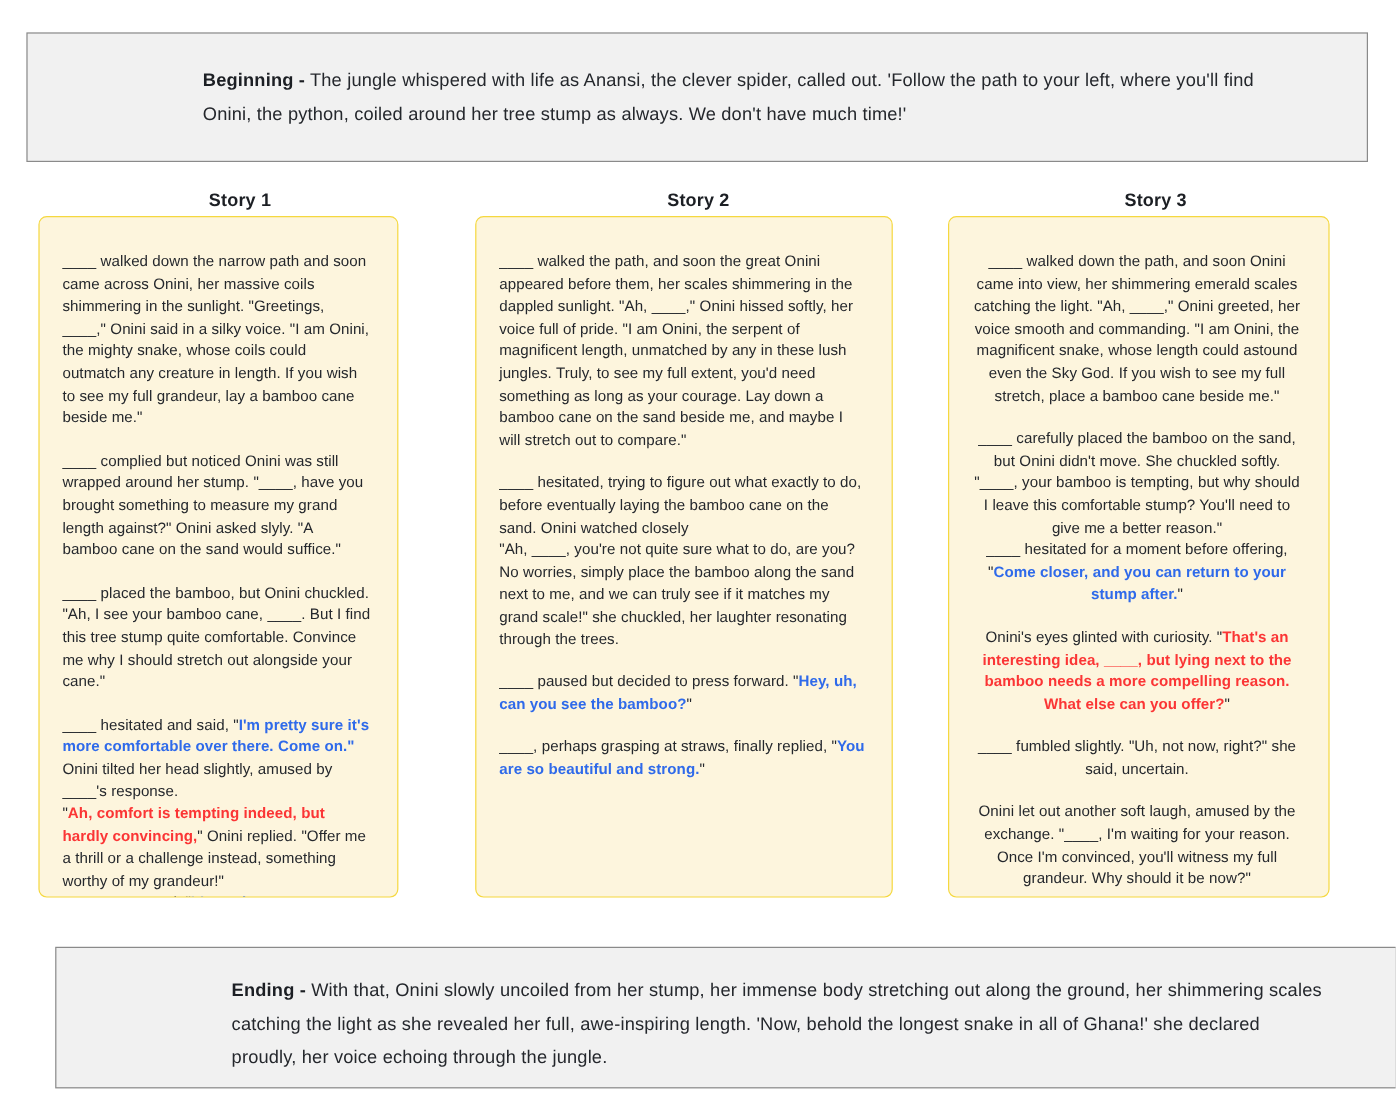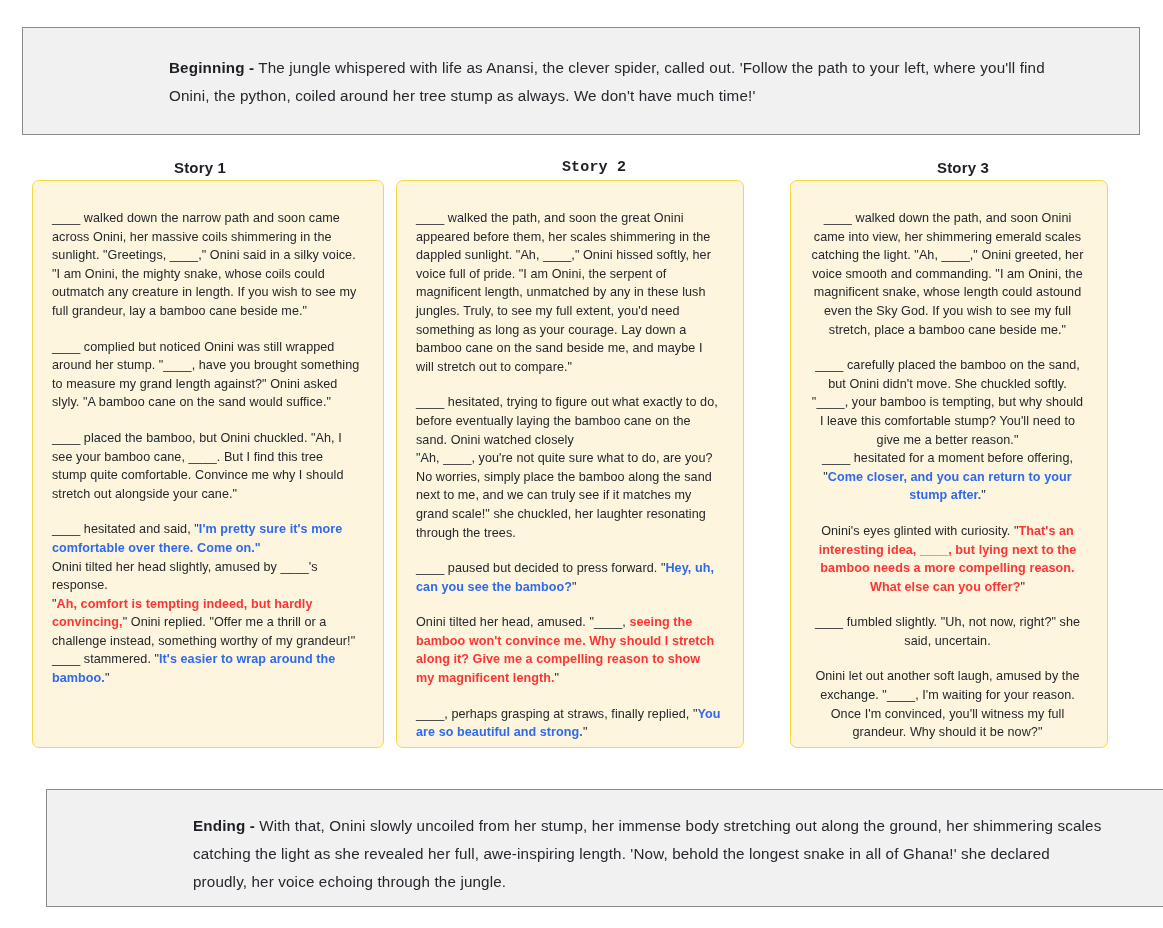--- a/index.html
+++ b/index.html
@@ -67,36 +67,36 @@
   .col-title {
     position: absolute;
     top: 159px;
     font-size: 15px;
     font-weight: bold;
     text-align: center;
     color: #1c1f24;
     letter-spacing: 0.01em;
   }
   #story-title-1 { left: 32px;  width: 336px; }
-  #story-title-2 { left: 420px; width: 348px; font-family: Liberation Mono, monospace; }
+  #story-title-2 { left: 408px; width: 348px; }
   #story-title-3 { left: 790px; width: 346px; }
 
   
   .story-card {
     position: absolute;
     top: 180px;
     height: 568px;
     background: #fdf5dd;
     border: 1.6px solid #f5d83f;
     border-radius: 7px;
     box-sizing: border-box;
     padding: 28px 22px 18px 19px;
     overflow: hidden;
   }
-  #story-card-1 { left: 32px;  width: 352px; }
+  #story-card-1 { left: 32px;  width: 300px; }
   #story-card-2 { left: 396px; width: 348px; }
   #story-card-3 { left: 790px; width: 318px; text-align: center; }
 
   .story-body {
     font-size: 12.6px;
     line-height: 18.6px;
     color: #24272c;
     letter-spacing: 0.005em;
   }
   .para {
@@ -134,21 +134,20 @@
         <p class="para"><span>____ complied but noticed Onini was still wrapped around her stump. "____, have you brought something to measure my grand length against?" Onini asked slyly. "A bamboo cane on the sand would suffice."</span></p>
         <p class="para"><span>____ placed the bamboo, but Onini chuckled. "Ah, I see your bamboo cane, ____. But I find this tree stump quite comfortable. Convince me why I should stretch out alongside your cane."</span></p>
         <p class="para"><span>____ hesitated and said, "</span><span class="blue">I'm pretty sure it's more comfortable over there. Come on."</span><br><span>Onini tilted her head slightly, amused by ____'s response.</span><br><span>"</span><span class="red">Ah, comfort is tempting indeed, but hardly convincing,</span><span>" Onini replied. "Offer me a thrill or a challenge instead, something worthy of my grandeur!"</span><br><span>____ stammered. "</span><span class="blue">It's easier to wrap around the bamboo.</span><span>"</span></p>
       </div>
   </div>
   <div class="story-card" id="story-card-2">
     <div class="story-body">
         <p class="para"><span>____ walked the path, and soon the great Onini appeared before them, her scales shimmering in the dappled sunlight. "Ah, ____," Onini hissed softly, her voice full of pride. "I am Onini, the serpent of magnificent length, unmatched by any in these lush jungles. Truly, to see my full extent, you'd need something as long as your courage. Lay down a bamboo cane on the sand beside me, and maybe I will stretch out to compare."</span></p>
         <p class="para"><span>____ hesitated, trying to figure out what exactly to do, before eventually laying the bamboo cane on the sand. Onini watched closely</span><br><span>"Ah, ____, you're not quite sure what to do, are you? No worries, simply place the bamboo along the sand next to me, and we can truly see if it matches my grand scale!" she chuckled, her laughter resonating through the trees.</span></p>
         <p class="para"><span>____ paused but decided to press forward. "</span><span class="blue">Hey, uh, can you see the bamboo?</span><span>"</span></p>
-        <p class="para"><span>Onini tilted her head, amused. "____, </span><span class="red">seeing the bamboo won't convince me. Why should I stretch along it? Give me a compelling reason to show my magnificent length.</span><span>"</span></p>
         <p class="para"><span>____, perhaps grasping at straws, finally replied, "</span><span class="blue">You are so beautiful and strong.</span><span>"</span></p>
       </div>
   </div>
   <div class="story-card" id="story-card-3">
     <div class="story-body">
         <p class="para"><span>____ walked down the path, and soon Onini came into view, her shimmering emerald scales catching the light. "Ah, ____," Onini greeted, her voice smooth and commanding. "I am Onini, the magnificent snake, whose length could astound even the Sky God. If you wish to see my full stretch, place a bamboo cane beside me."</span></p>
         <p class="para"><span>____ carefully placed the bamboo on the sand, but Onini didn't move. She chuckled softly. "____, your bamboo is tempting, but why should I leave this comfortable stump? You'll need to give me a better reason."</span><br><span>____ hesitated for a moment before offering, "</span><span class="blue">Come closer, and you can return to your stump after.</span><span>"</span></p>
         <p class="para"><span>Onini's eyes glinted with curiosity. "</span><span class="red">That's an interesting idea, ____, but lying next to the bamboo needs a more compelling reason. What else can you offer?</span><span>"</span></p>
         <p class="para"><span>____ fumbled slightly. "Uh, not now, right?" she said, uncertain.</span></p>
         <p class="para"><span>Onini let out another soft laugh, amused by the exchange. "____, I'm waiting for your reason. Once I'm convinced, you'll witness my full grandeur. Why should it be now?"</span></p>

